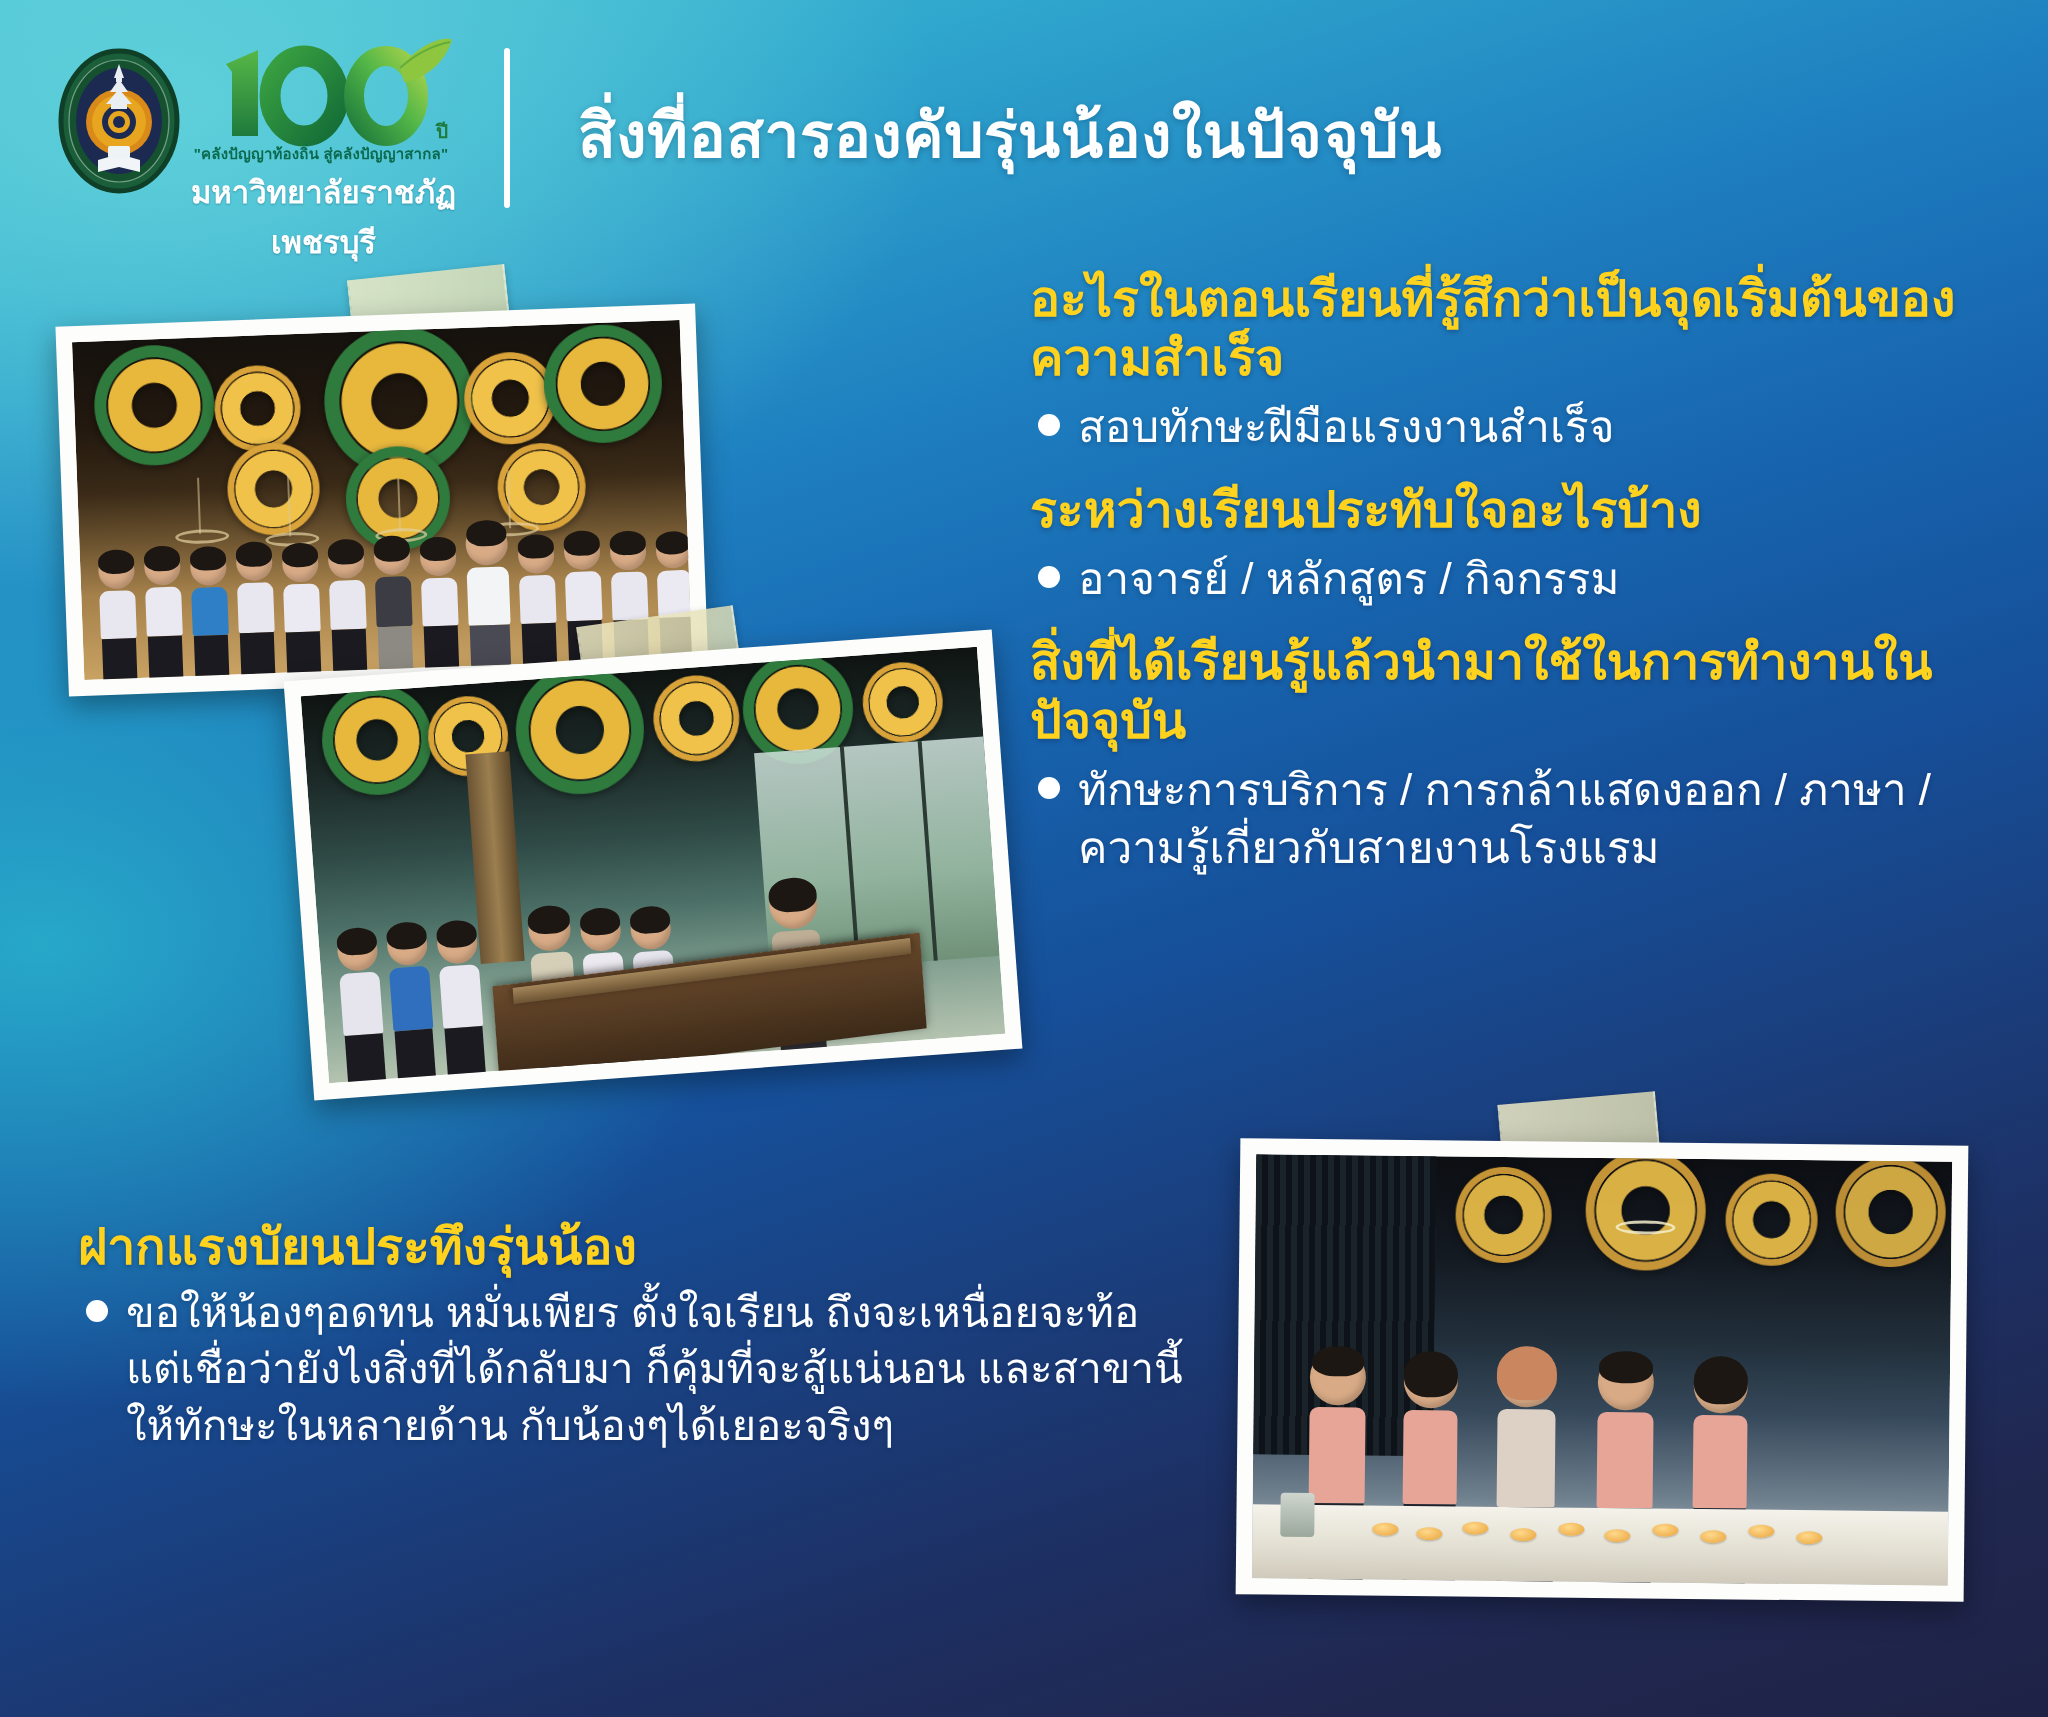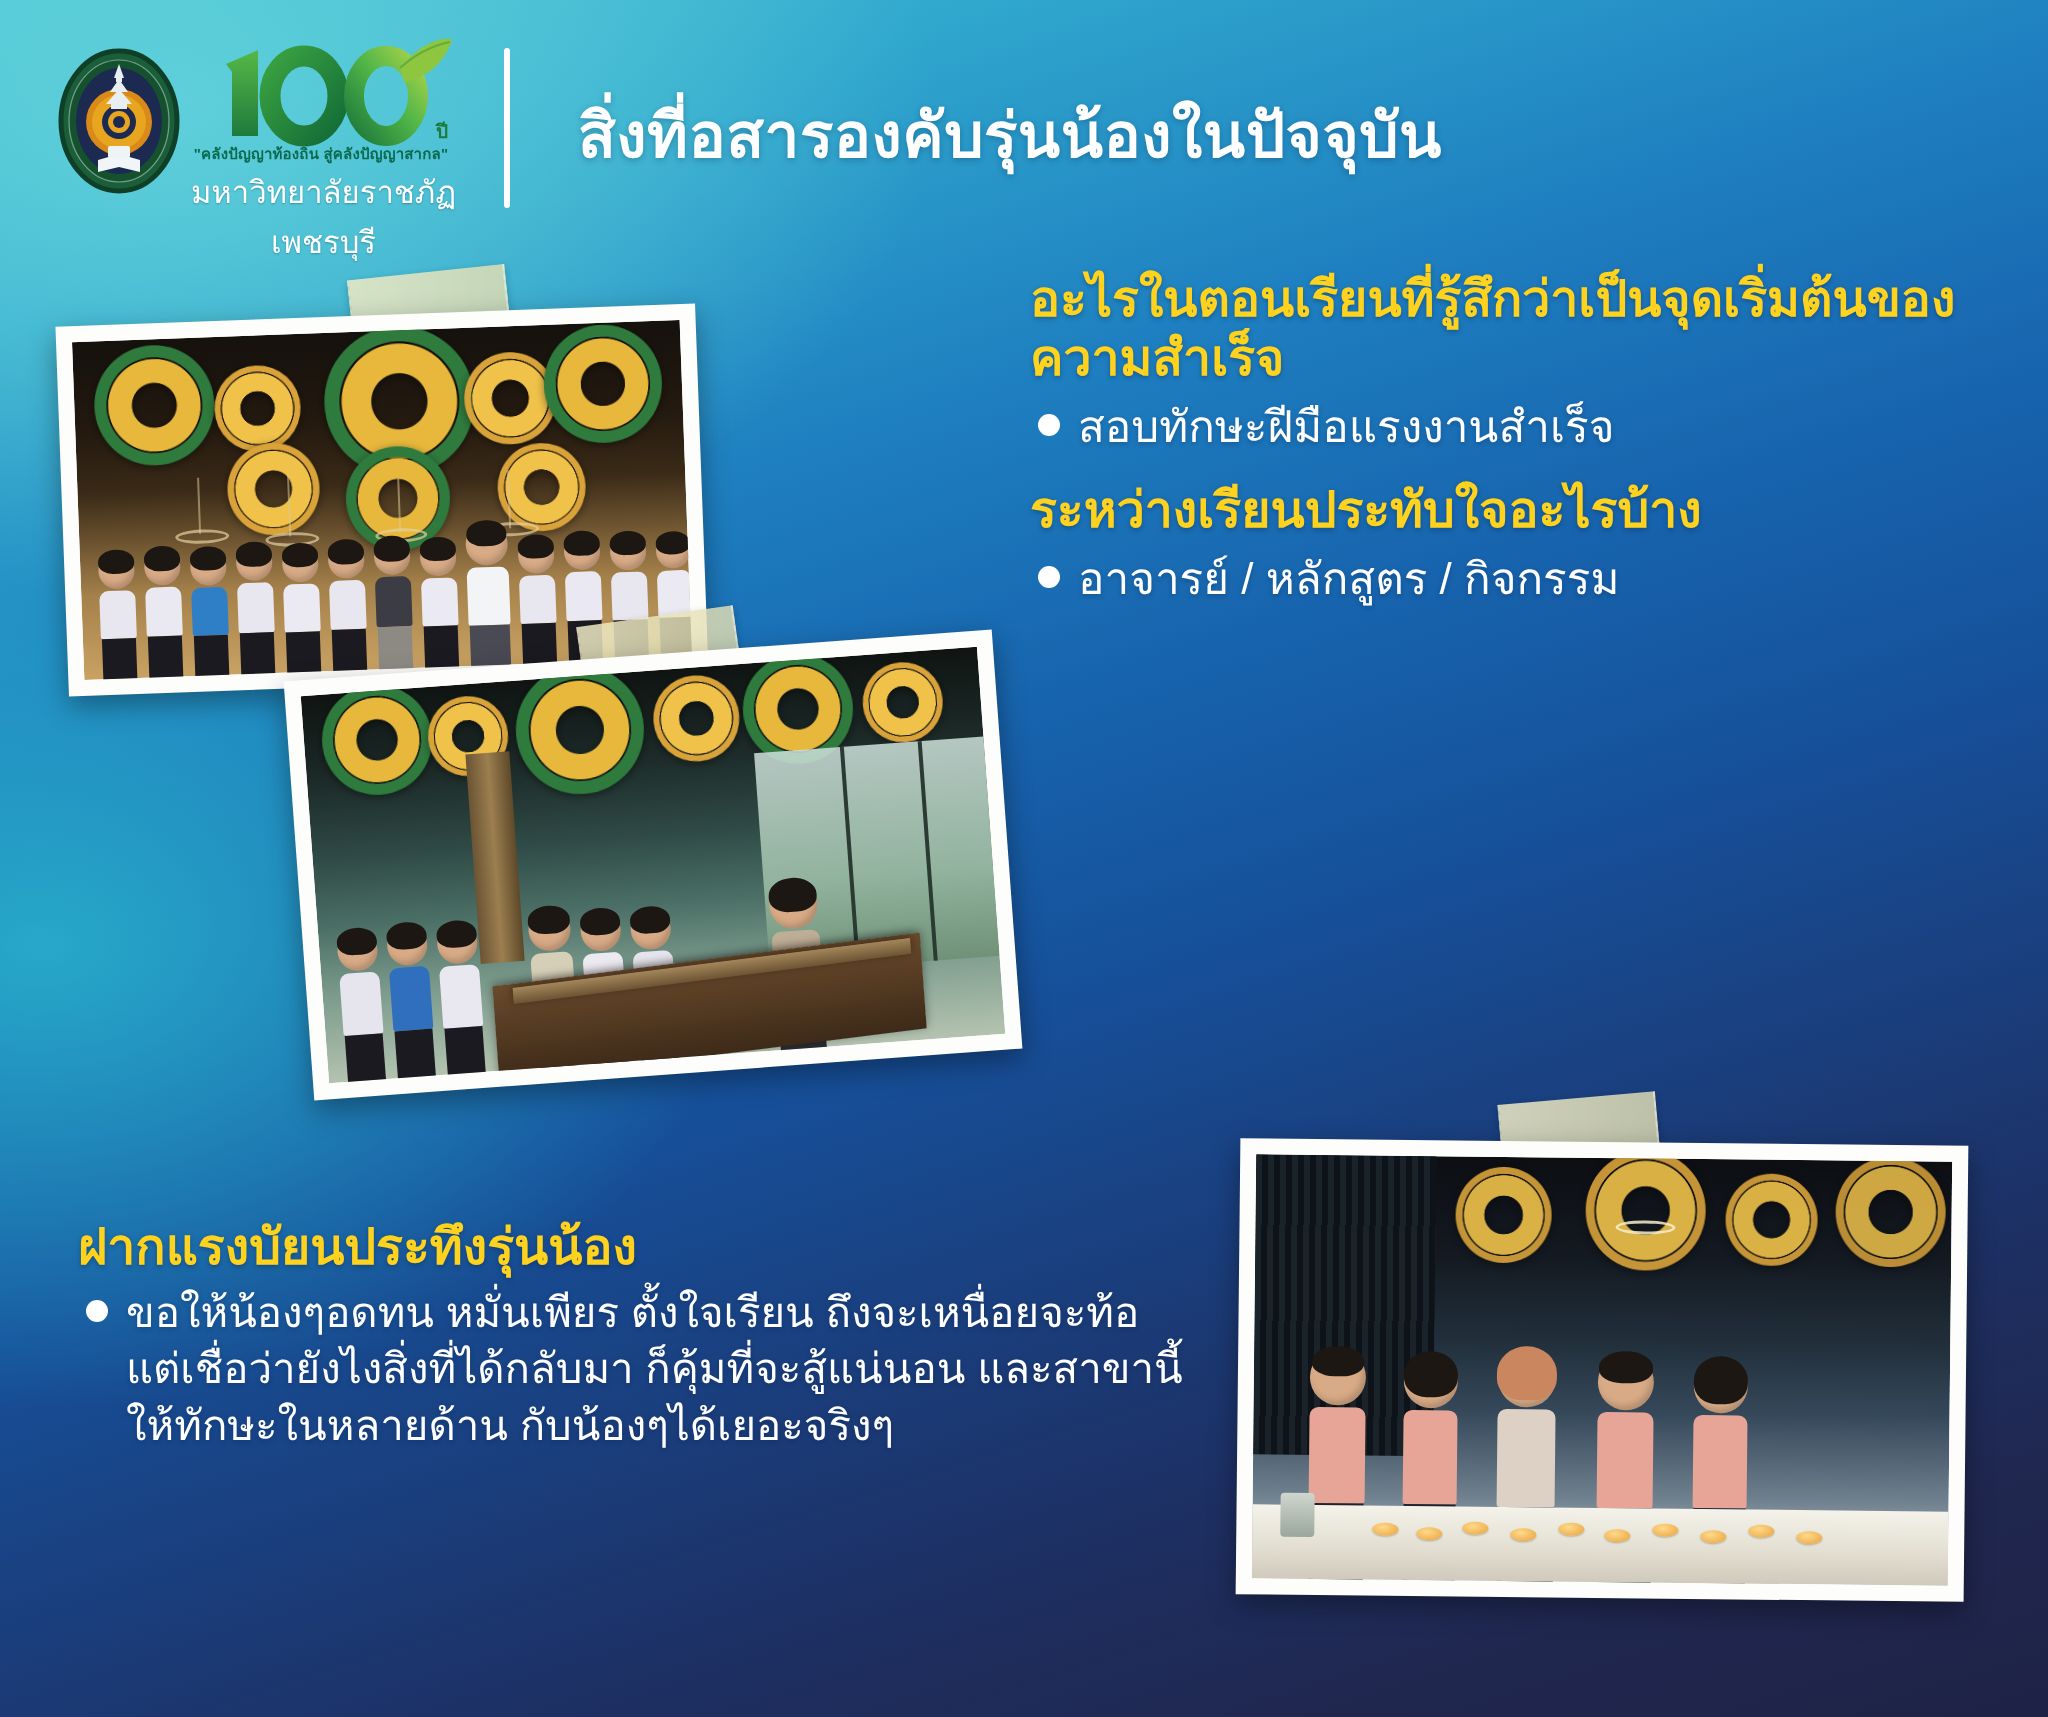--- a/index.html
+++ b/index.html
@@ -69,21 +69,21 @@
     font-weight: bold;
     color: #0c6b4f;
     text-align: center;
     letter-spacing: .2px;
     margin-top: -10px;
     width: 270px;
   }
 
   .anniv-name {
     font-size: 31px;
-    font-weight: normal;
+    font-weight: bold;
     color: #ffffff;
     text-align: center;
     width: 275px;
     margin-top: 1px;
     text-shadow: 0 1px 2px rgba(0,60,90,.35);
   }
 
   .header-divider {
     position: absolute;
     left: 504px;
@@ -647,20 +647,27 @@
     </div>
 
     <div>
       <div class="q-heading">ระหว่างเรียนประทับใจอะไรบ้าง</div>
       <div class="bullet-row">
         <span class="bullet-dot"></span>
         <span class="bullet-text">อาจารย์ / หลักสูตร / กิจกรรม</span>
       </div>
     </div>
 
+    <div>
+      <div class="q-heading">สิ่งที่ได้เรียนรู้แล้วนำมาใช้ในการทำงานในปัจจุบัน</div>
+      <div class="bullet-row">
+        <span class="bullet-dot"></span>
+        <span class="bullet-text">ทักษะการบริการ / การกล้าแสดงออก / ภาษา / ความรู้เกี่ยวกับสายงานโรงแรม</span>
+      </div>
+    </div>
   </div>
 
   <div id="inspiration">
     <div class="q-heading">ฝากแรงบัยนประทึงรุ่นน้อง</div>
     <div class="bullet-row">
       <span class="bullet-dot"></span>
       <span class="bullet-text">ขอให้น้องๆอดทน หมั่นเพียร ตั้งใจเรียน ถึงจะเหนื่อยจะท้อ แต่เชื่อว่ายังไงสิ่งที่ได้กลับมา ก็คุ้มที่จะสู้แน่นอน และสาขานี้ให้ทักษะในหลายด้าน กับน้องๆได้เยอะจริงๆ</span>
     </div>
   </div>
 

